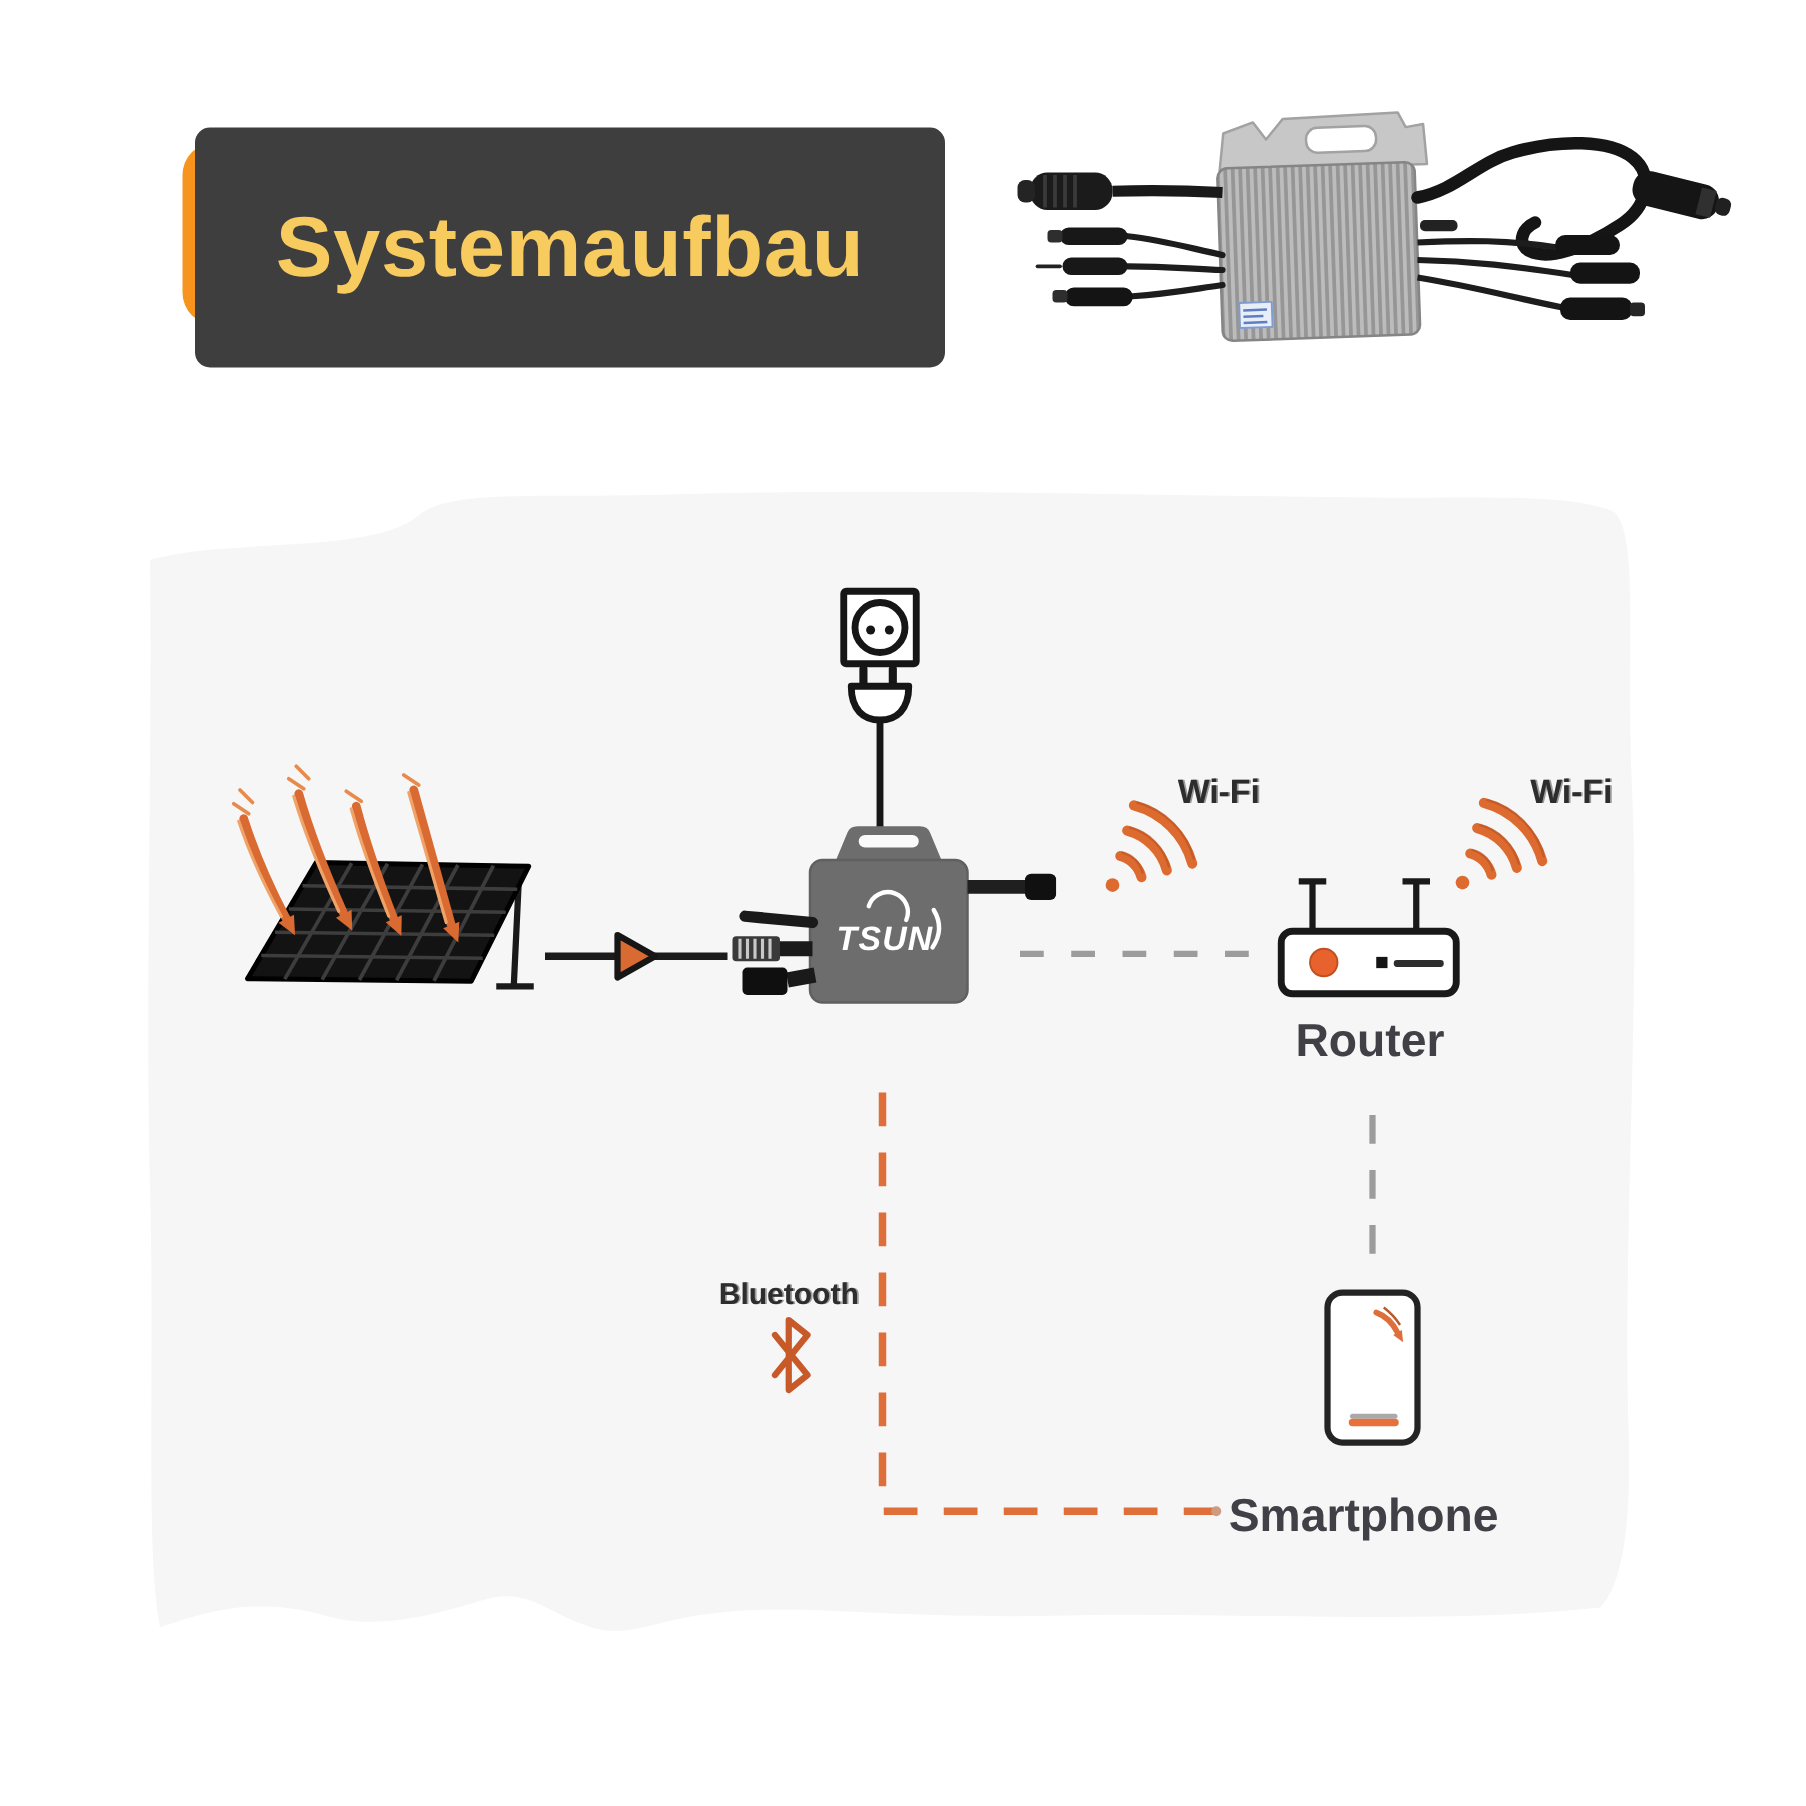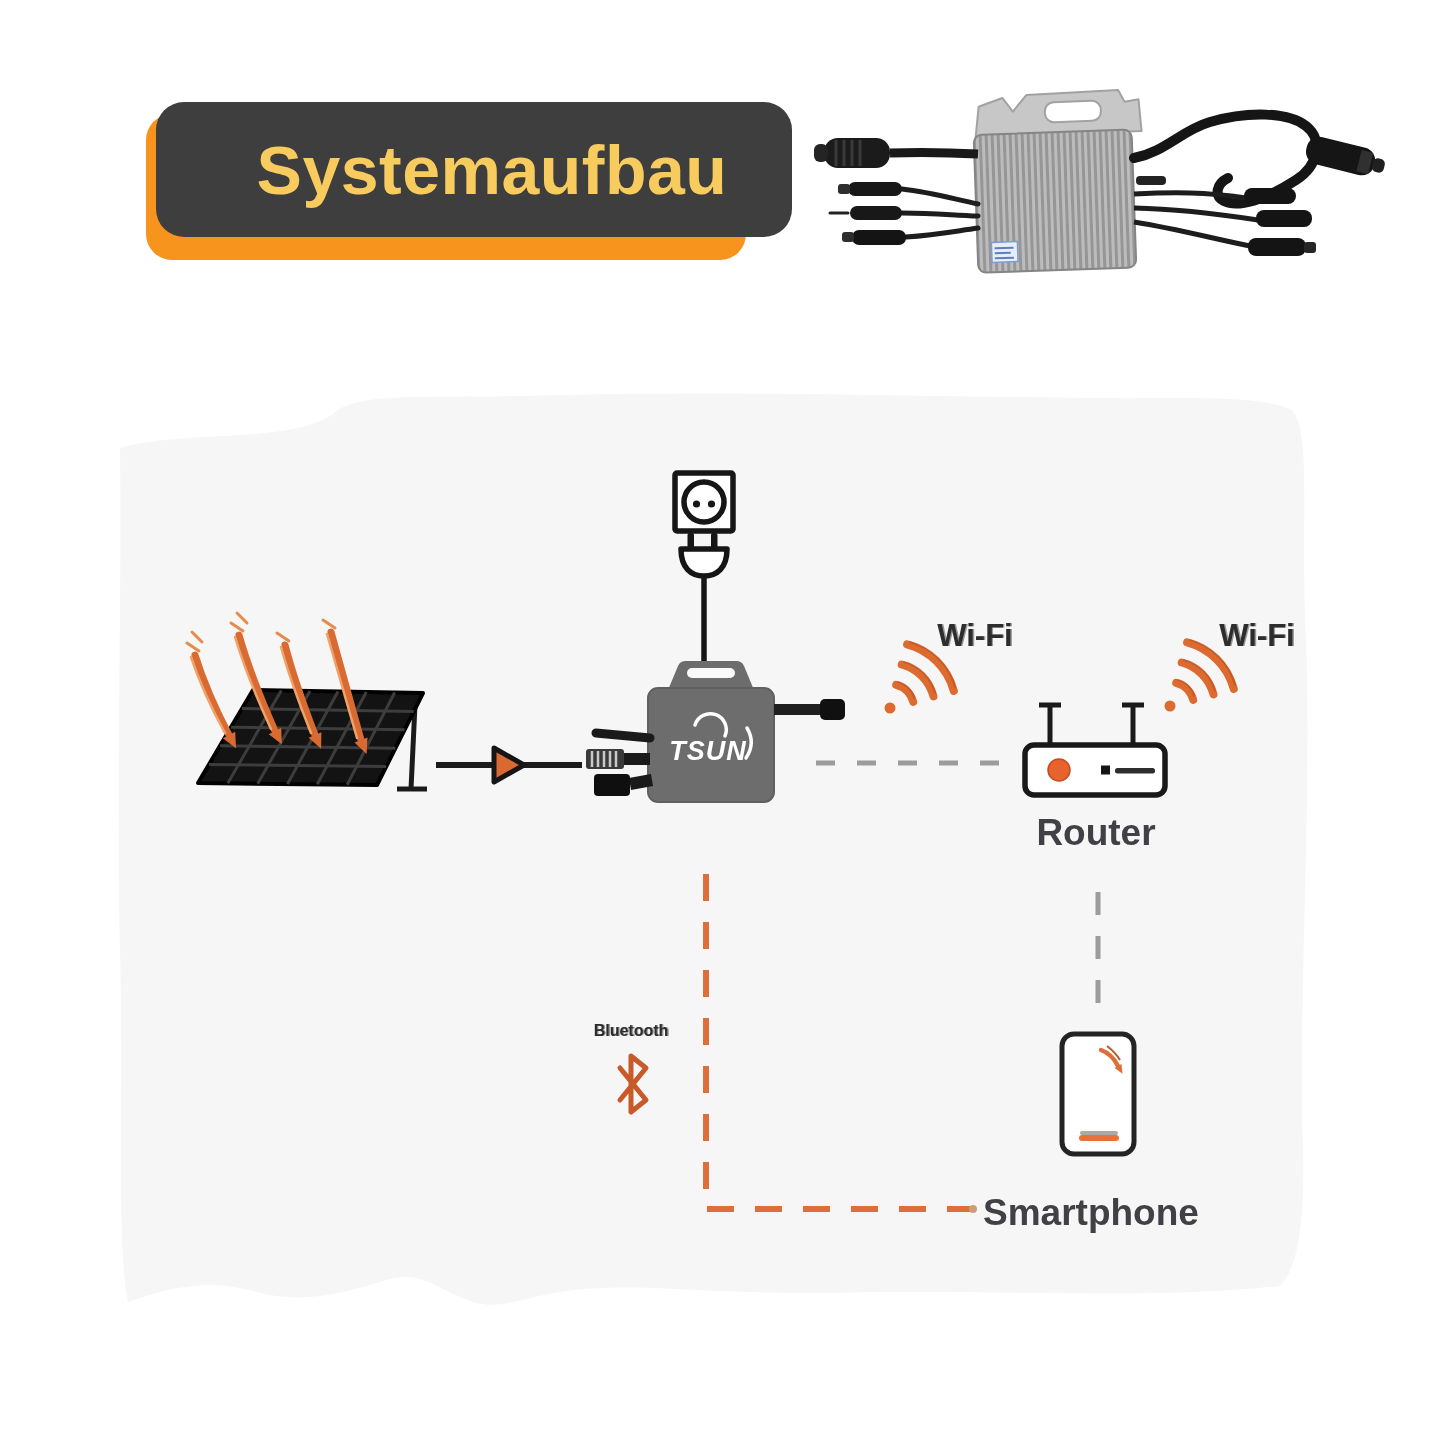--- a/index.html
+++ b/index.html
@@ -1,28 +1,28 @@
 <!DOCTYPE html>
 <html><head>
 <meta charset="utf-8">
 <style>
   html,body{margin:0;padding:0;background:#ffffff;}
   #canvas{position:relative;width:1445px;height:1445px;background:#ffffff;overflow:hidden;
           font-family:"Liberation Sans",sans-serif;}
   .abs{position:absolute;}
   .badge-back{position:absolute;left:0;top:12px;width:600px;height:146px;
               background:#F7941D;border-radius:26px;}
-  .badge-front{position:absolute;left:10px;top:0;width:600px;height:135px;
-               background:#3E3E3E;border-radius:28px;display:flex;align-items:center;justify-content:center;padding-left:36px;}
+  .badge-front{position:absolute;left:10px;top:0;width:600px;height:192px;
+               background:#3E3E3E;border-radius:12px;display:flex;align-items:center;justify-content:center;}
   .badge-front span{color:#F8CB5E;font-size:68px;font-weight:700;letter-spacing:0.5px;}
   .product-label{position:absolute;left:810px;top:283px;width:545px;text-align:center;
                  font-size:40px;font-weight:800;color:#2A2A2E;letter-spacing:-0.5px;}
   .dlabel{position:absolute;font-weight:700;font-size:37px;color:#404046;}
   .center{text-align:center;}
-  .sketch{position:absolute;font-size:31px;font-weight:700;color:#2d2d2d;
+  .sketch{position:absolute;font-size:27px;font-weight:700;color:#2d2d2d;
           text-shadow:1.4px 0 0 rgba(45,45,45,0.45);}
   svg{display:block;}
 </style>
 </head>
 <body>
 
 <div id="canvas">
 
   <svg class="abs" style="left:0;top:0;" width="1445" height="1445" viewBox="0 0 1445 1445">
     <path d="M 120 448
@@ -221,21 +221,21 @@
   <div class="sketch center" style="left:1212px;top:618px;width:90px;">Wi-Fi</div>
 
   <svg class="abs" style="left:1015px;top:695px;" width="160" height="105" viewBox="0 0 160 105">
     <path d="M 35 10 V 52 M 24 10 H 46 M 118 10 V 52 M 107 10 H 129" stroke="#1a1a1a" stroke-width="5" fill="none"></path>
     <rect x="10" y="50" width="140" height="50" rx="9" fill="#ffffff" stroke="#191919" stroke-width="5.5"></rect>
     <circle cx="44" cy="75" r="11" fill="#E8622D" stroke="#C24F1F" stroke-width="1.5"></circle>
     <rect x="86" y="70.5" width="9" height="9" fill="#151515"></rect>
     <rect x="100" y="73" width="40" height="5.5" rx="2.5" fill="#2e2e2e"></rect>
   </svg>
 
-  <div class="sketch center" style="left:566px;top:1022px;width:130px;font-size:16px;">Bluetooth</div>
+  <div class="sketch center" style="left:566px;top:1022px;width:130px;font-size:24px;">Bluetooth</div>
   <svg class="abs" style="left:608px;top:1052px;" width="50" height="64" viewBox="0 0 50 64">
     <path d="M 12 16 L 38 48 L 23 60 L 23 4 L 38 16 L 12 48" stroke="#C75A28" stroke-width="5" fill="none" stroke-linecap="round" stroke-linejoin="round"></path>
   </svg>
 
   <svg class="abs" style="left:1054px;top:1028px;" width="90" height="135" viewBox="0 0 90 135">
     <rect x="8" y="6" width="72" height="120" rx="12" fill="#ffffff" stroke="#242424" stroke-width="5"></rect>
     <path d="M 47 22 Q 58 26 64 38" stroke="#DE6F3B" stroke-width="4.5" fill="none" stroke-linecap="round"></path>
     <path d="M 53 18 Q 61 24 66 32" stroke="#B85A2B" stroke-width="2" fill="none"></path>
     <polygon points="0,-4 9,0 0,4" fill="#DE6F3B" transform="translate(64,38) rotate(60)"></polygon>
     <rect x="26" y="103" width="38" height="4" rx="2" fill="#a9a9a9"></rect>

